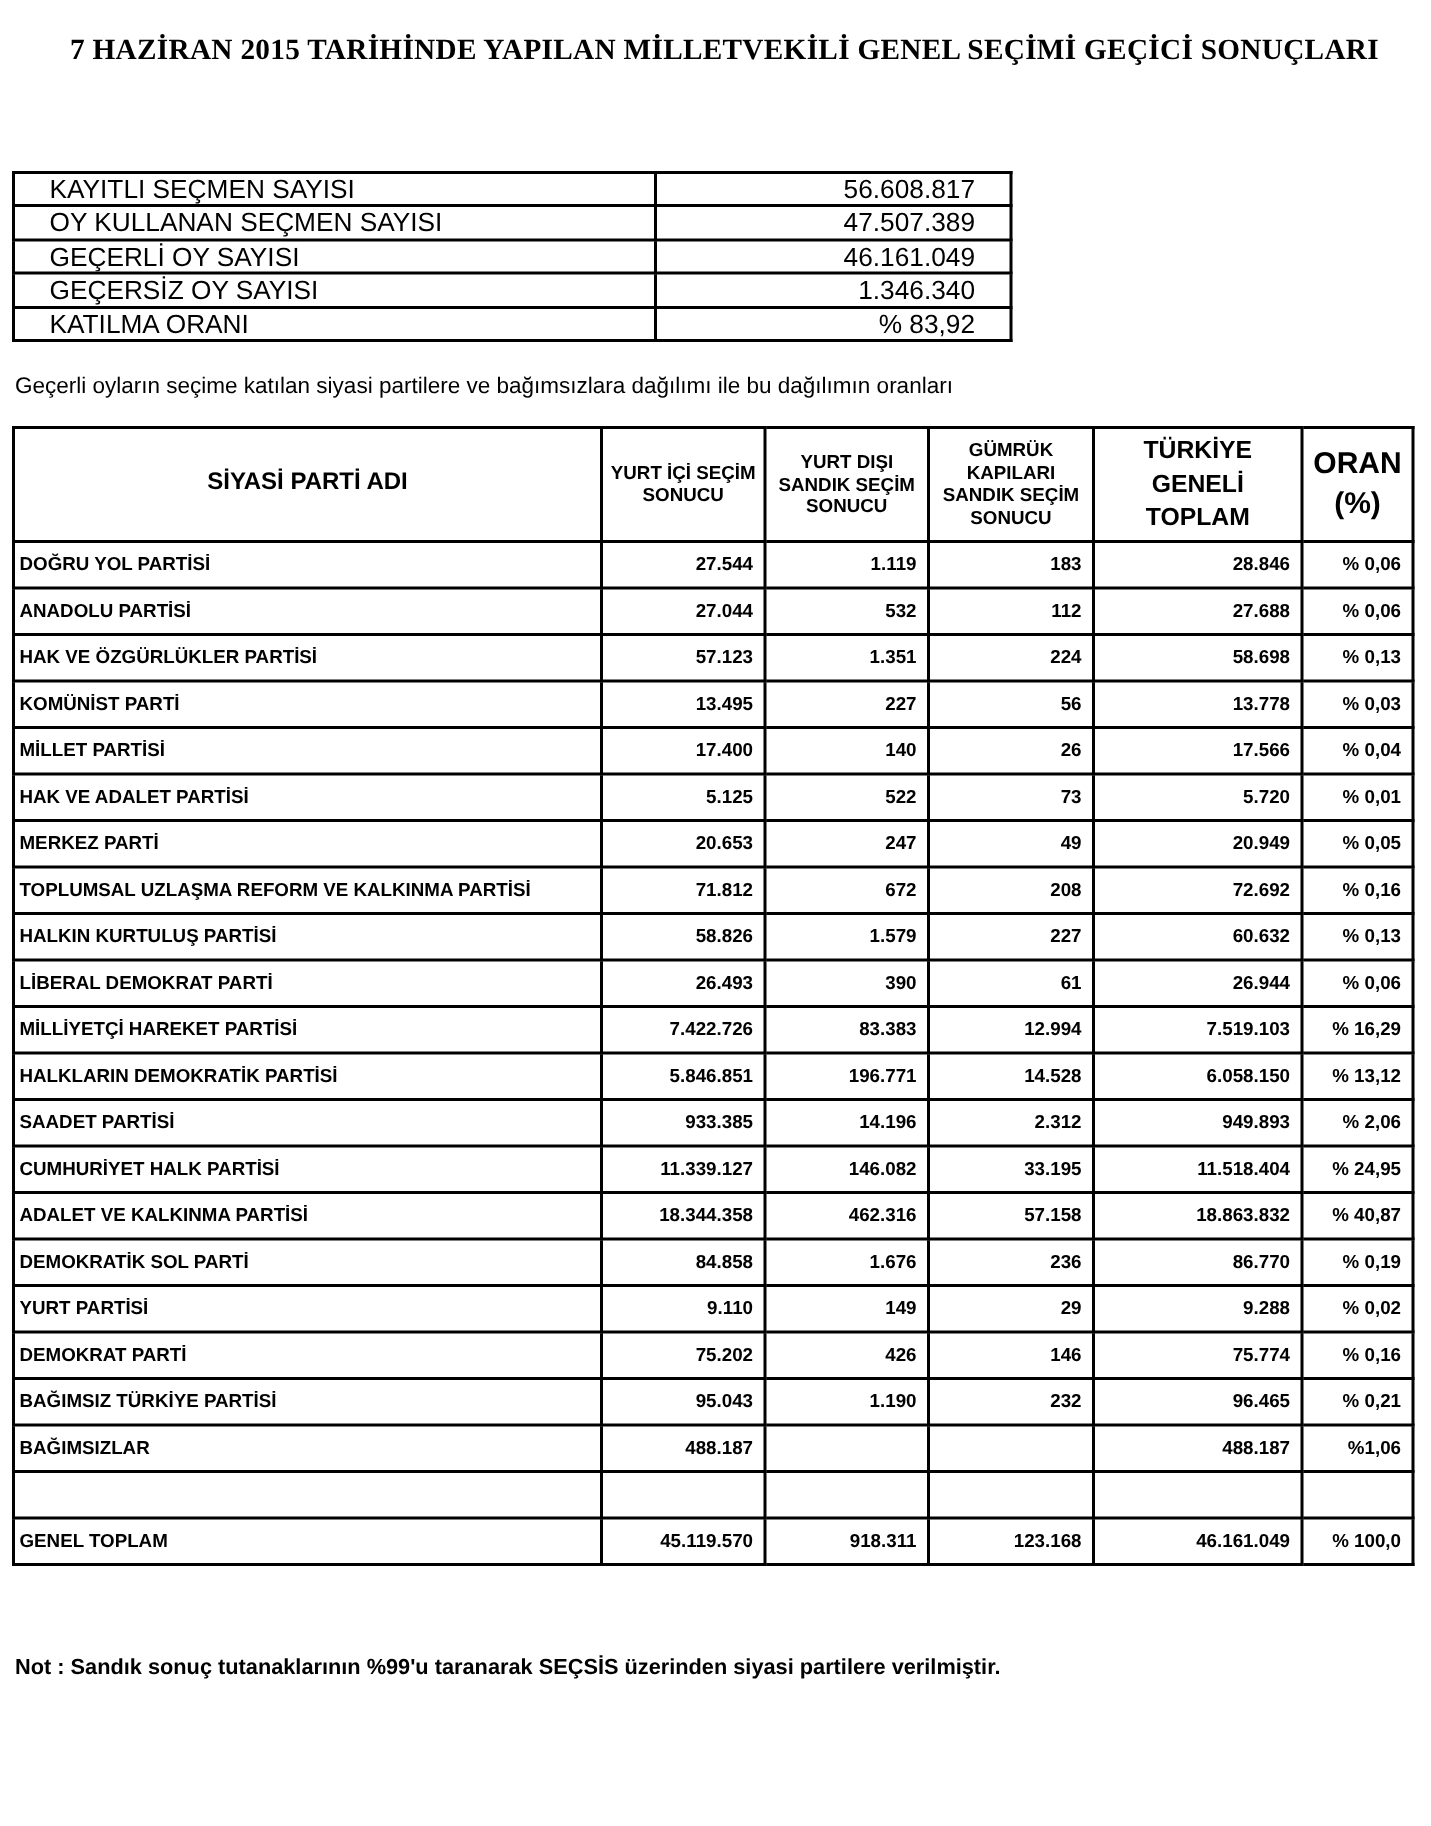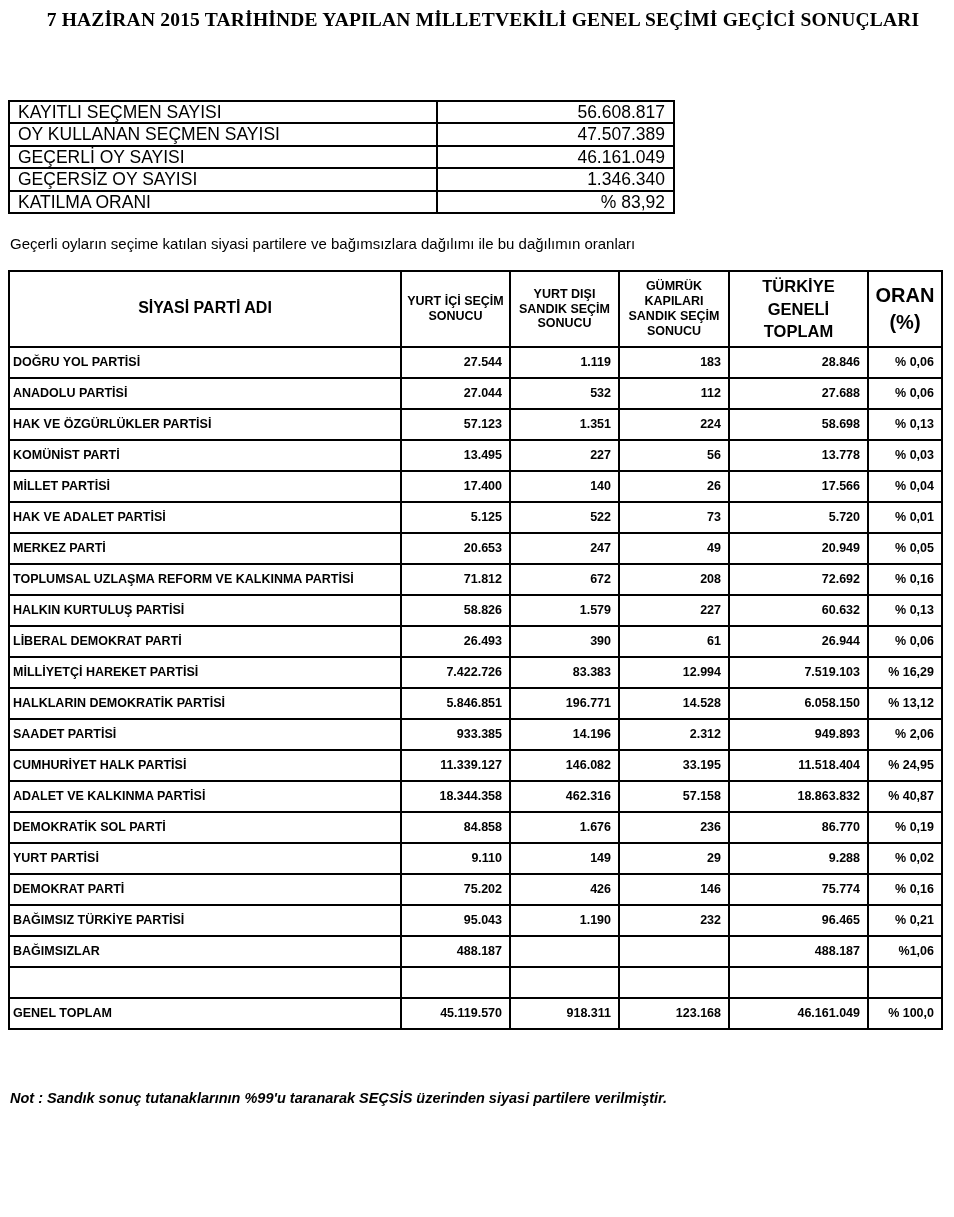--- a/index.html
+++ b/index.html
@@ -12,38 +12,38 @@
     overflow: hidden;
   }
   .page { width: 954px; height: 1217px; background: #fff; }
 
   .title {
     font-family: "Liberation Serif", serif;
     font-weight: bold;
     font-size: 19.5px;
     line-height: 24px;
     text-align: center;
-    padding-top: 8px;
+    padding-top: 22px;
     letter-spacing: 0.2px;
     margin-left: 12px;
   }
 
   table { border-collapse: collapse; table-layout: fixed; }
 
   
   .summary-table {
     margin: 68px 0 0 8px;
     width: 665px;
   }
   .summary-table td {
     border: 2px solid #000;
     height: 20px;
     font-size: 17.5px;
     line-height: 1.05;
-    padding: 1px 8px;
+    padding: 1px 23px;
     white-space: nowrap;
     overflow: hidden;
   }
   .summary-table td.lab { text-align: left; }
   .summary-table td.val { text-align: right; }
 
   
   .subtitle {
     margin: 21px 0 0 10px;
     font-weight: normal;
@@ -87,21 +87,20 @@
   .results-table tbody td.c1,
   .results-table tbody td.c2,
   .results-table tbody td.c3,
   .results-table tbody td.c4,
   .results-table tbody td.c5 { text-align: right; padding: 0 7px; }
 
   
   .note {
     margin: 60px 0 0 10px;
     font-weight: bold;
-    font-style: italic;
     font-size: 14.5px;
   }
 </style>
 </head>
 <body>
 
 <div class="page">
 
   <div class="title">7 HAZİRAN 2015 TARİHİNDE YAPILAN MİLLETVEKİLİ GENEL SEÇİMİ GEÇİCİ SONUÇLARI</div>
 

